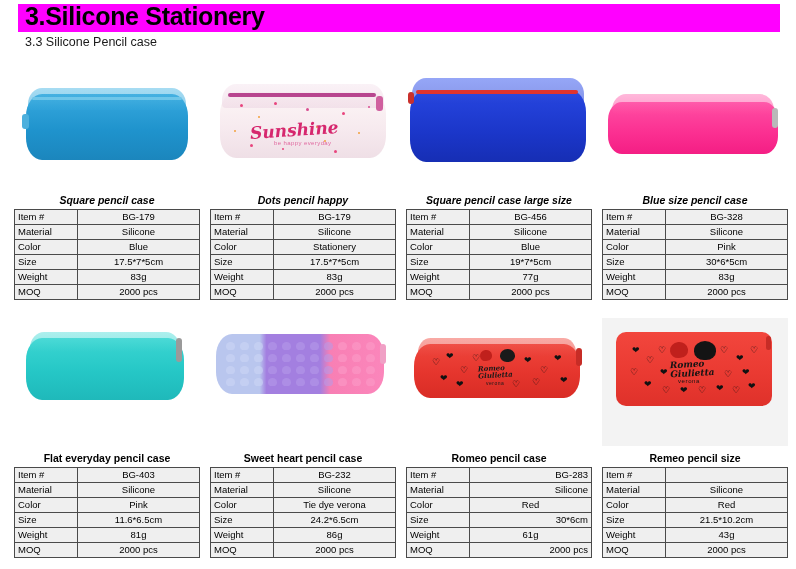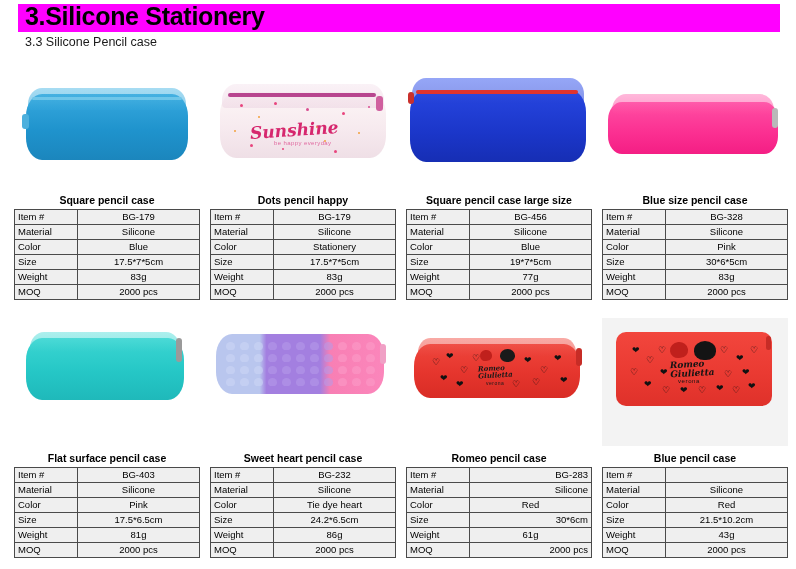--- a/index.html
+++ b/index.html
@@ -145,21 +145,21 @@
   table.spec td.k {
     width: 56px;
     text-align: left;
     font-weight: normal;
   }
   table.spec td.v {
     text-align: center;
   }
   table.spec.right-vals td.v { text-align: right; }
   table.spec.right-vals td.v.mid { text-align: center; }
-  .ttl-row0 { top: 194px; }
+  .ttl-row0 { top: 194px; font-style: italic; }
   .ttl-row1 { top: 452px; }
   .tbl-offset { top: 209px; }
   .tbl-offset2 { top: 467px; }
 </style>
 </head>
 <body>
 
 <div class="header-band"></div>
 <div class="header-title">3.Silicone Stationery</div>
 <div class="header-sub">3.3 Silicone Pencil case</div>
@@ -455,38 +455,38 @@
       <div class="heart-ico" style="left:126px;top:40px;">❤</div>
       <div class="heart-ico" style="left:108px;top:42px;">♡</div>
       <div style="position:absolute;left:54px;top:14px;width:18px;height:16px;background:#c0201c;border-radius:50% 50% 45% 45%;transform:rotate(-6deg);"></div>
       <div style="position:absolute;left:78px;top:13px;width:22px;height:19px;background:#141414;border-radius:50% 50% 45% 45%;"></div>
       <div class="script" style="left:54px;top:32px;font-size:9px;color:#141414;width:50px;line-height:9px;transform:rotate(-3deg);">Romeo Giulietta</div>
       <div style="position:absolute;left:62px;top:50px;font-size:6px;color:#141414;letter-spacing:.6px;">verona</div>
     </div>
   </div>
 </div>
 
-<div class="spec-title col0 ttl-row1">Flat surface pencil case</div>
+<div class="spec-title col0 ttl-row1">Flat everyday pencil case</div>
 <table class="spec col0 tbl-offset2">
   <tbody>
       <tr>
         <td class="k">Item #</td>
         <td class="v">BG-403</td>
       </tr>
   <tr>
         <td class="k">Material</td>
         <td class="v">Silicone</td>
       </tr>
   <tr>
         <td class="k">Color</td>
         <td class="v">Pink</td>
       </tr>
   <tr>
         <td class="k">Size</td>
-        <td class="v">17.5*6.5cm</td>
+        <td class="v">11.6*6.5cm</td>
       </tr>
   <tr>
         <td class="k">Weight</td>
         <td class="v">81g</td>
       </tr>
   <tr>
         <td class="k">MOQ</td>
         <td class="v">2000 pcs</td>
       </tr>
 </tbody>
@@ -498,21 +498,21 @@
       <tr>
         <td class="k">Item #</td>
         <td class="v">BG-232</td>
       </tr>
   <tr>
         <td class="k">Material</td>
         <td class="v">Silicone</td>
       </tr>
   <tr>
         <td class="k">Color</td>
-        <td class="v">Tie dye heart</td>
+        <td class="v">Tie dye verona</td>
       </tr>
   <tr>
         <td class="k">Size</td>
         <td class="v">24.2*6.5cm</td>
       </tr>
   <tr>
         <td class="k">Weight</td>
         <td class="v">86g</td>
       </tr>
   <tr>
@@ -545,21 +545,21 @@
         <td class="k">Weight</td>
         <td class="v mid">61g</td>
       </tr>
   <tr>
         <td class="k">MOQ</td>
         <td class="v">2000 pcs</td>
       </tr>
 </tbody>
   </table>
 
-<div class="spec-title col3 ttl-row1">Blue pencil case</div>
+<div class="spec-title col3 ttl-row1">Remeo pencil size</div>
 <table class="spec col3 tbl-offset2">
   <tbody>
       <tr>
         <td class="k">Item #</td>
         <td class="v"></td>
       </tr>
   <tr>
         <td class="k">Material</td>
         <td class="v">Silicone</td>
       </tr>

